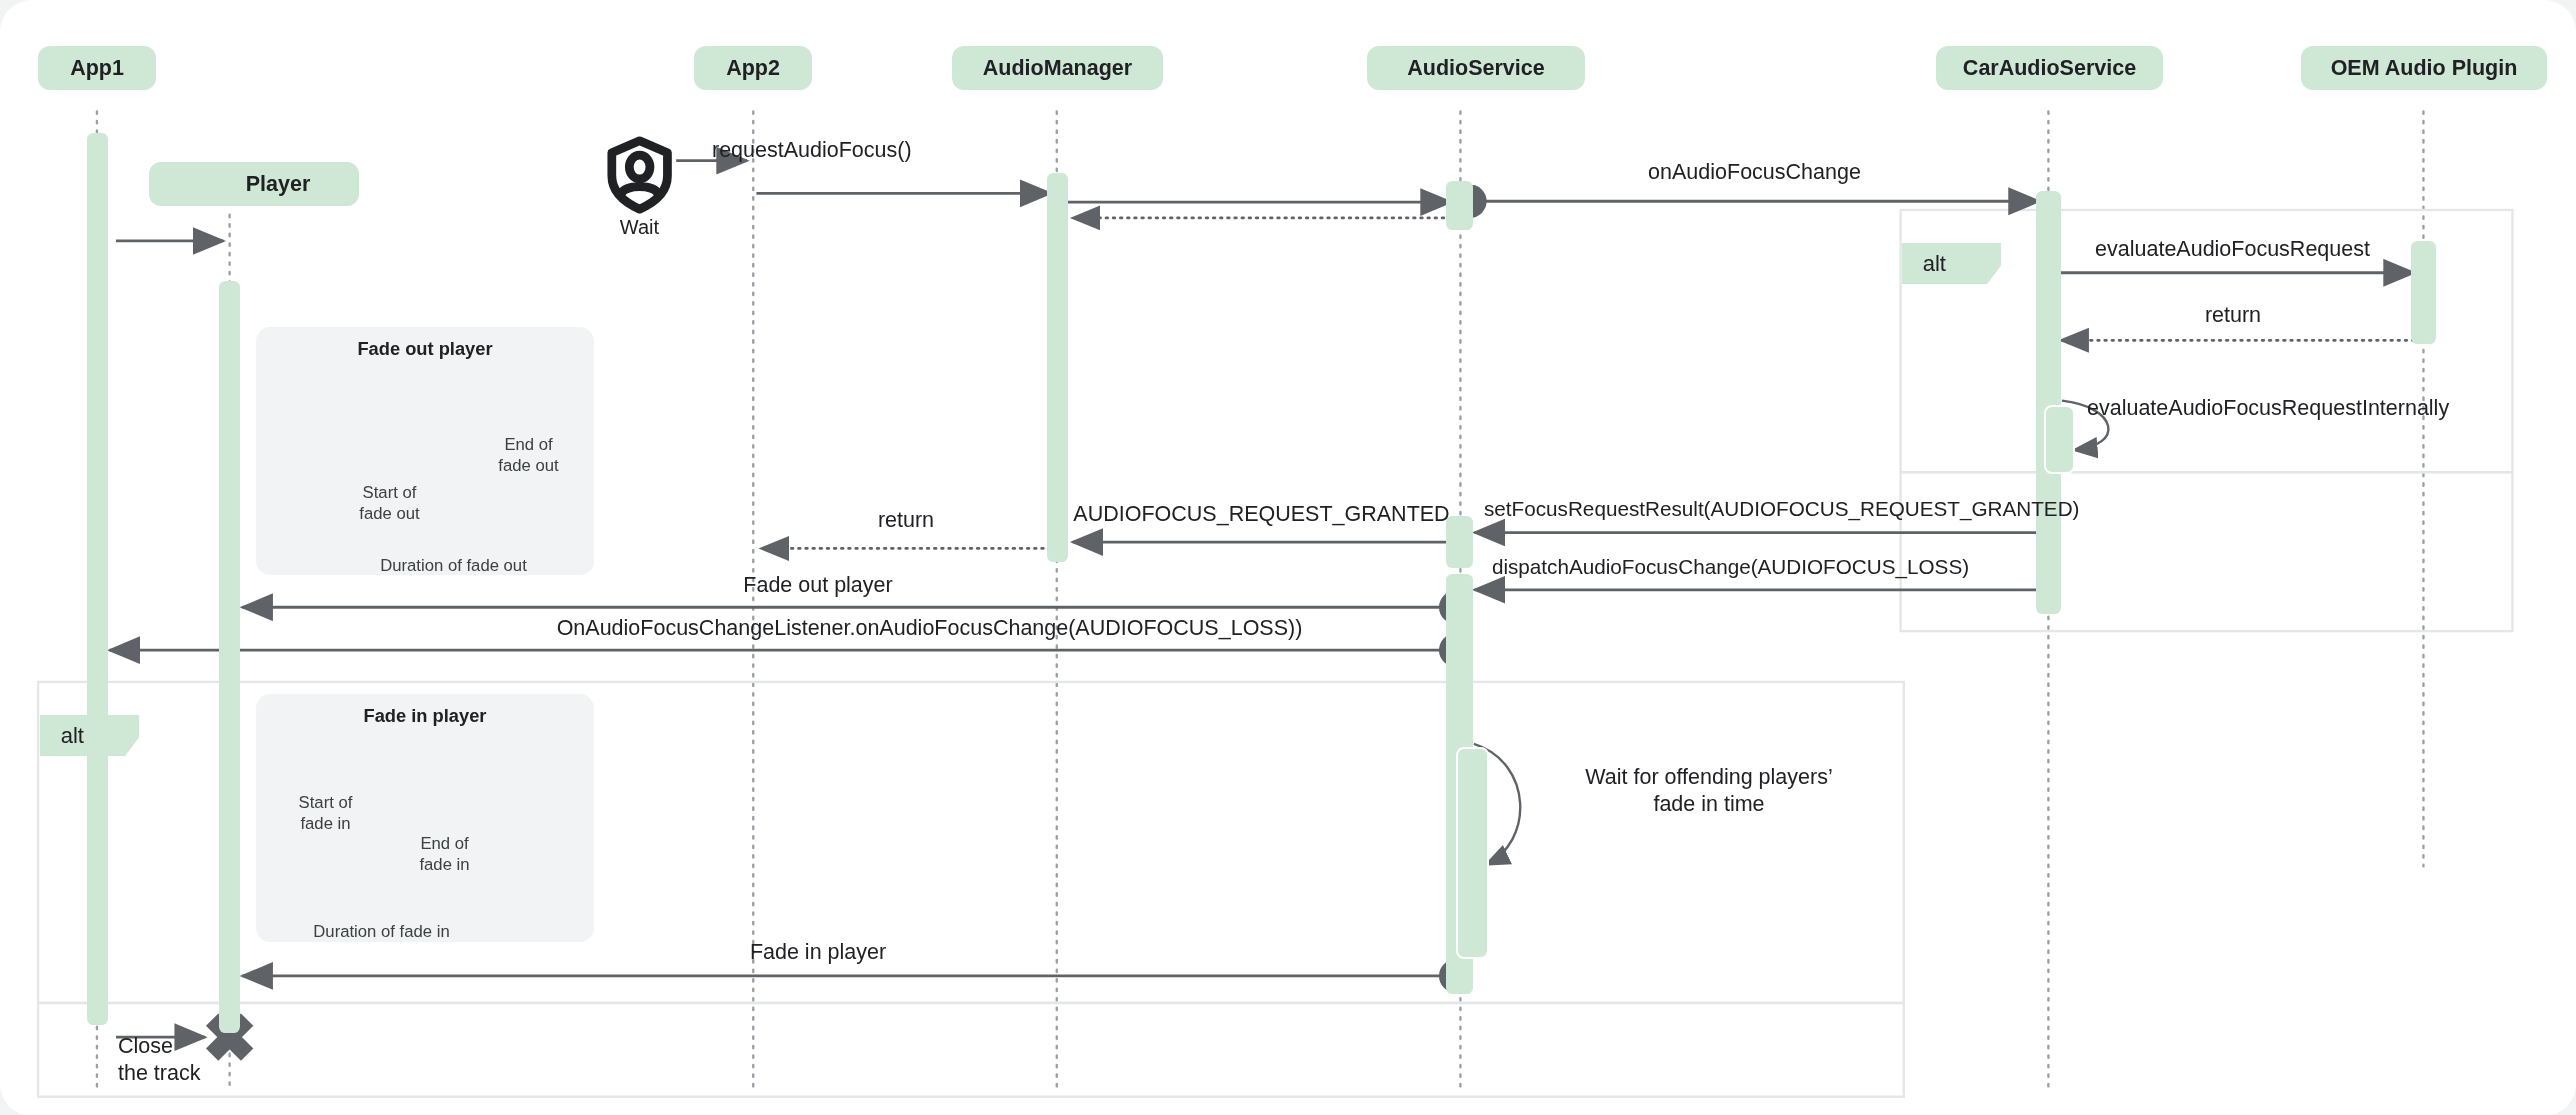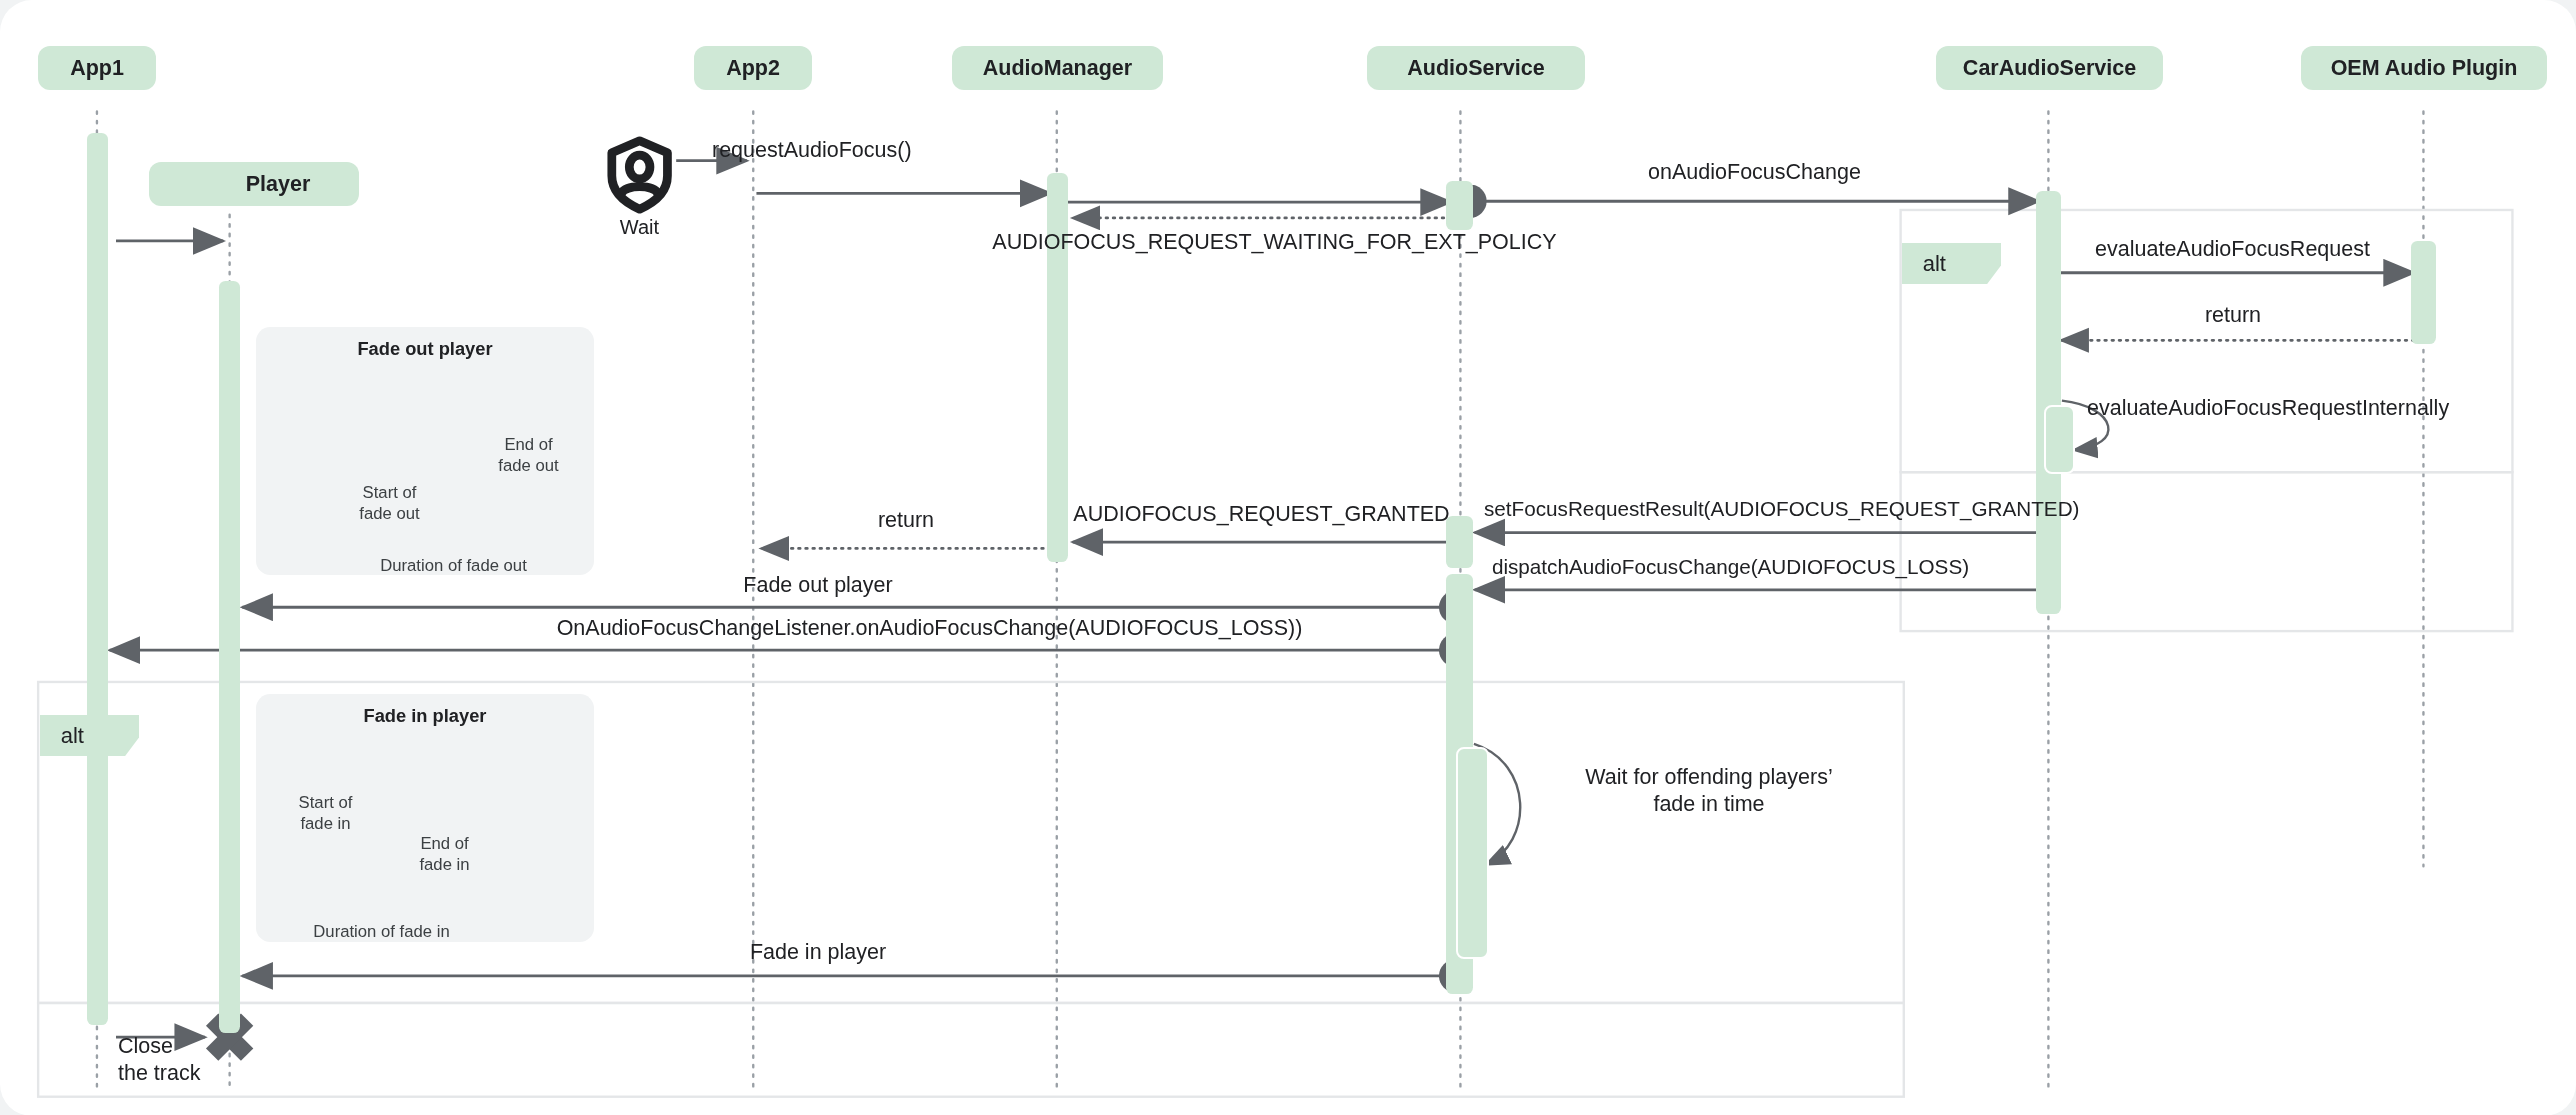--- a/index.html
+++ b/index.html
@@ -185,21 +185,20 @@
     <span>alt</span>
   </div>
   <div class="frag-tag" style="left:40px;top:683px;width:99px;">
     <span>alt</span>
   </div>
 
   <div class="msg-label" style="left:712px;top:137px;width:318px;text-align:left;">requestAudioFocus()</div>
 
   <div class="msg-label" style="left:1516px;top:159px;width:477px;">onAudioFocusChange</div>
 
-  <div class="msg-label" style="left:877px;top:229px;width:795px;">AUDIOFOCUS_REQUEST_WAITING_FOR_EXT_POLICY</div>
 
   <div class="msg-label" style="left:2034px;top:236px;width:397px;">evaluateAudioFocusRequest</div>
 
   <div class="msg-label" style="left:2066px;top:302px;width:334px;">return</div>
 
   <div class="msg-label" style="left:2087px;top:395px;width:429px;text-align:left;">evaluateAudioFocusRequestInternally</div>
 
   <div class="msg-label small" style="left:1484px;top:496px;width:556px;">setFocusRequestResult(AUDIOFOCUS_REQUEST_GRANTED)</div>
 
   <div class="msg-label" style="left:1071px;top:501px;width:381px;">AUDIOFOCUS_REQUEST_GRANTED</div>

